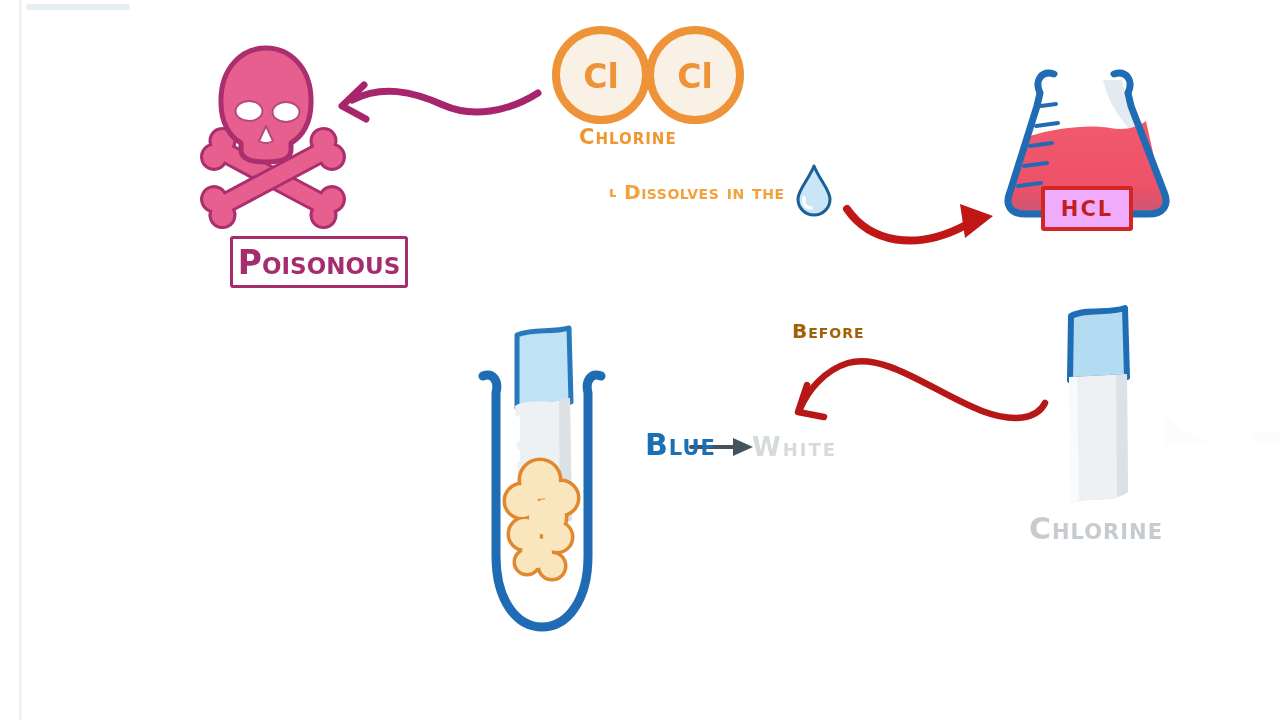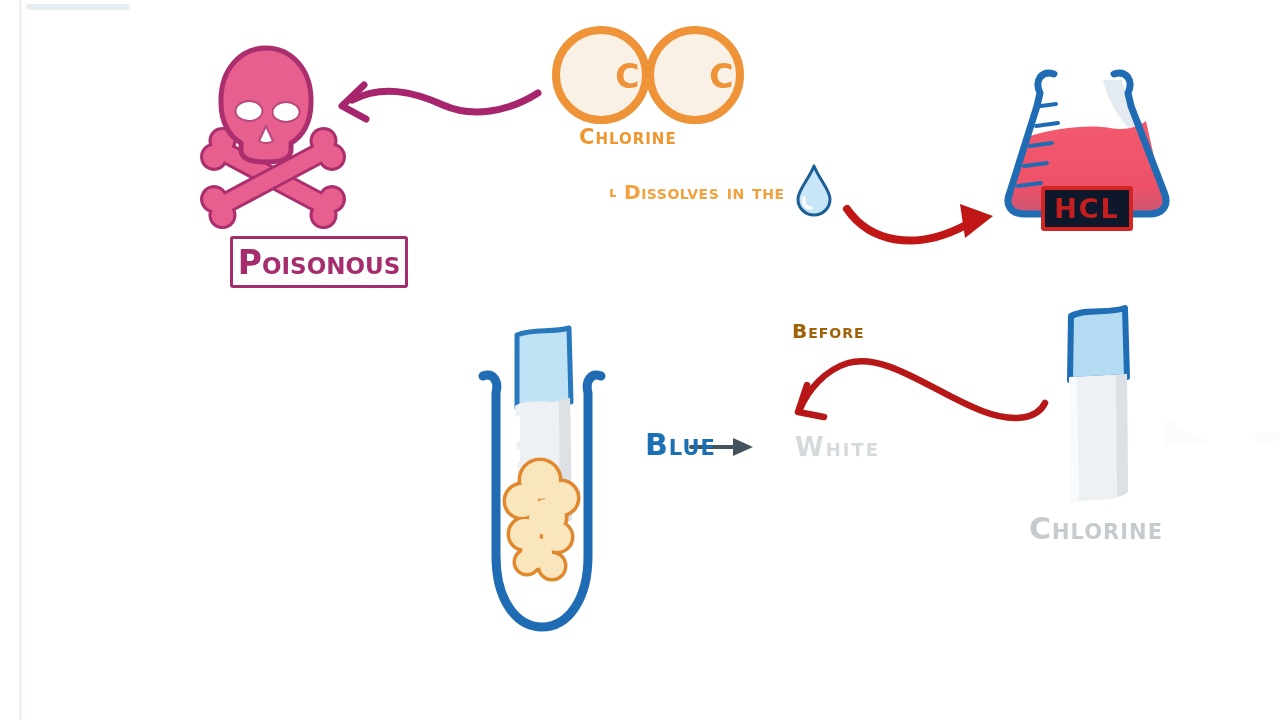--- a/index.html
+++ b/index.html
@@ -11,29 +11,29 @@
   .t{position:absolute;font-weight:bold;font-variant:small-caps;white-space:nowrap;line-height:1;}
   .poison-box{
     position:absolute;left:182px;top:236px;width:172px;height:46px;
     border:3.5px solid #a62d6d;border-radius:3px;
     display:flex;align-items:center;justify-content:center;
     color:#a62d6d;font-size:33px;font-weight:bold;font-variant:small-caps;margin-left:48px;
   }
   .chlorine{left:579px;top:127px;font-size:21px;color:#f0962e;letter-spacing:1px;}
   .dissolves{left:609px;top:182px;font-size:20px;color:#f2a13e;letter-spacing:.5px;display:flex;align-items:flex-start;gap:7px;}
   .dissolves .mark{font-size:14px;margin-top:3px;font-variant:normal;}
-  .atom{position:absolute;transform:translate(-50%,-50%);font-size:33px;font-weight:bold;color:#ee9338;margin-left:32px;}
+  .atom{position:absolute;transform:translate(-50%,-50%);font-size:33px;font-weight:bold;color:#ee9338;}
   .hcl-box{
     position:absolute;left:1041px;top:186px;width:84px;height:37px;
-    border:4px solid #d42525;border-radius:3px;background:#0f172a;
+    border:4px solid #d42525;border-radius:3px;background:#f0abfc;
     display:flex;align-items:center;justify-content:center;
-    color:#c41f1f;font-size:27px;font-weight:bold;letter-spacing:2px;
+    color:#c41f1f;font-size:21px;font-weight:bold;letter-spacing:2px;
   }
   .blue-lbl{left:645px;top:430px;font-size:30px;color:#1a6fb5;letter-spacing:1px;}
-  .white-lbl{left:752px;top:434px;font-size:26px;color:#d5dadd;letter-spacing:2px;margin-left:43px;}
+  .white-lbl{left:752px;top:434px;font-size:26px;color:#d5dadd;letter-spacing:2px;}
   .before-lbl{left:792px;top:321px;font-size:20px;color:#a16207;letter-spacing:1px;}
   .bleached-lbl{left:1029px;top:514px;font-size:30px;color:#c5cbce;letter-spacing:1px;}
 </style>
 </head>
 <body>
 
 <div class="canvas">
 
   <svg class="art" width="1280" height="720" viewBox="0 0 1280 720">
     <defs>

